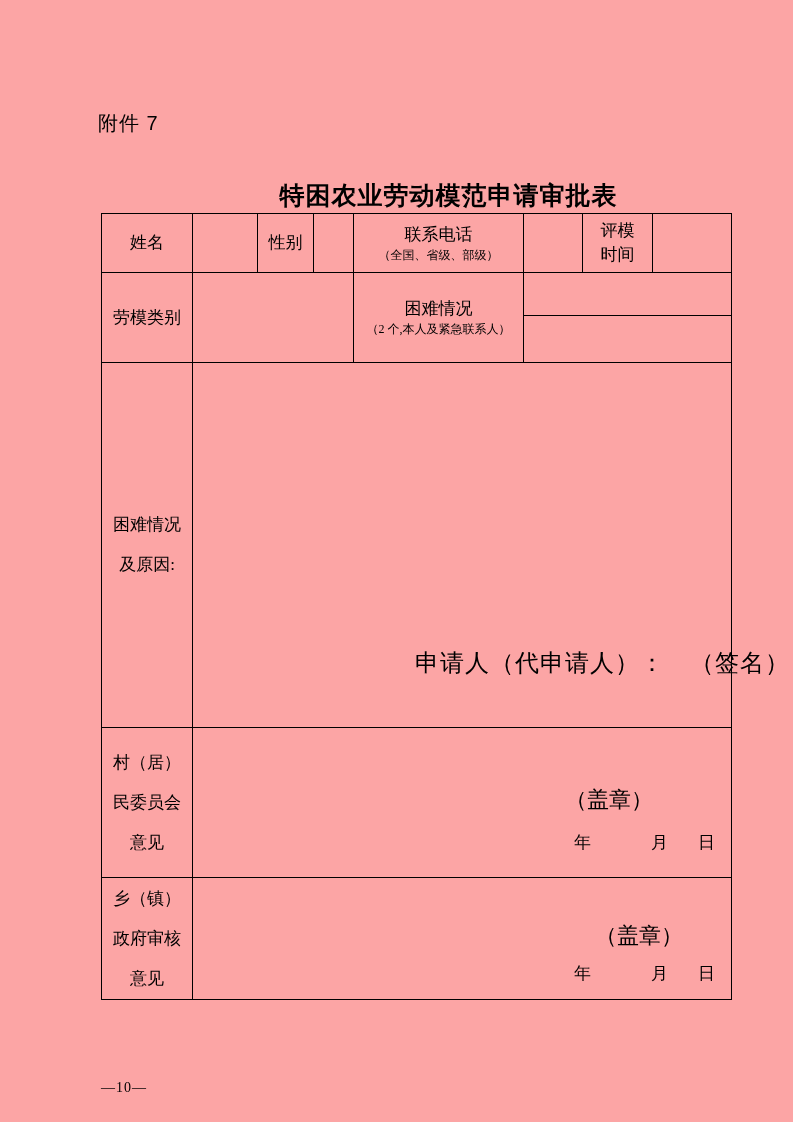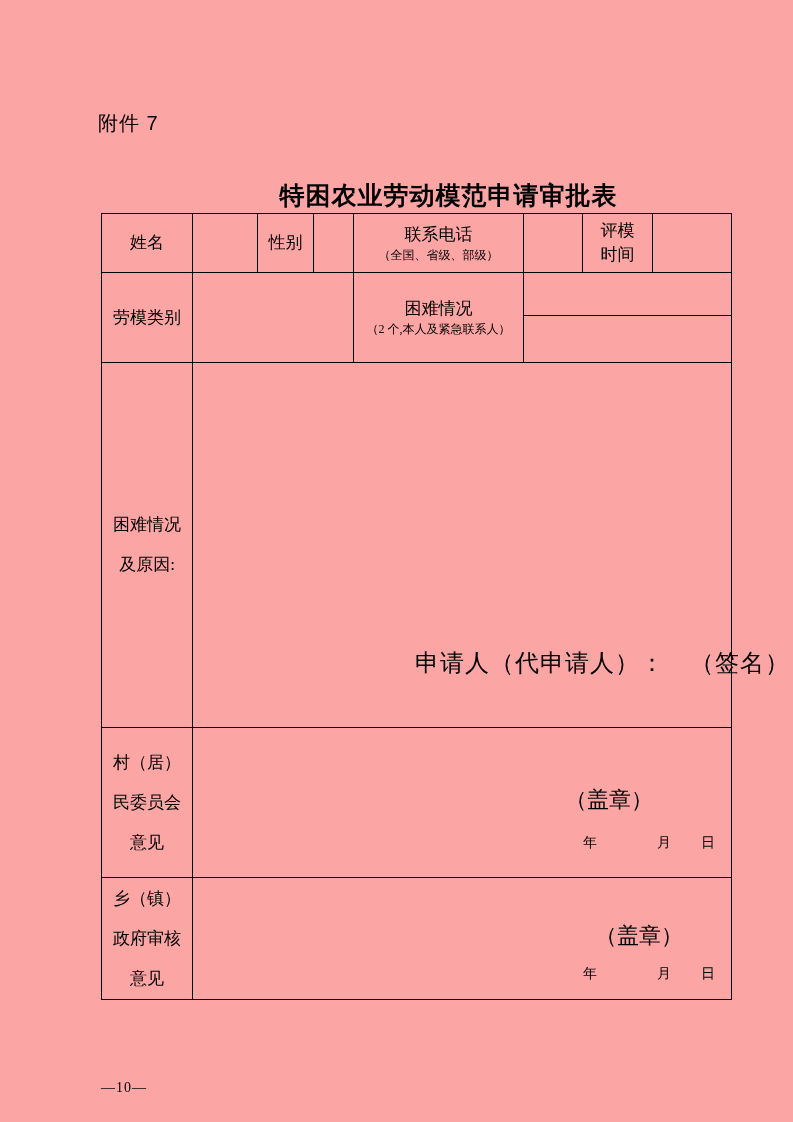--- a/index.html
+++ b/index.html
@@ -64,21 +64,21 @@
   .a-vill-c{grid-area:5/2/6/9;}
   .a-town-l{grid-area:6/1/7/2;}
   .a-town-c{grid-area:6/2/7/9;}
   .sign-line{
     position:absolute;left:222px;top:288px;
     font-size:24px;letter-spacing:1px;white-space:pre;
   }
   .seal{position:absolute;font-size:22px;}
   .seal-vill{top:60px;right:78px;}
   .seal-town{top:46px;right:48px;}
-  .dateline{position:absolute;font-size:14px;white-space:nowrap;margin-left:12px;}
+  .dateline{position:absolute;font-size:17px;white-space:nowrap;margin-left:12px;}
   .date-vill{top:103px;right:16px;}
   .date-town{top:84px;right:16px;}
   .dateline .m{margin-left:60px;}
   .dateline .d{margin-left:30px;}
   .page-number{
     position:absolute;left:101px;top:1080px;
     font-size:14px;letter-spacing:1px;
   }
 </style>
 </head>

